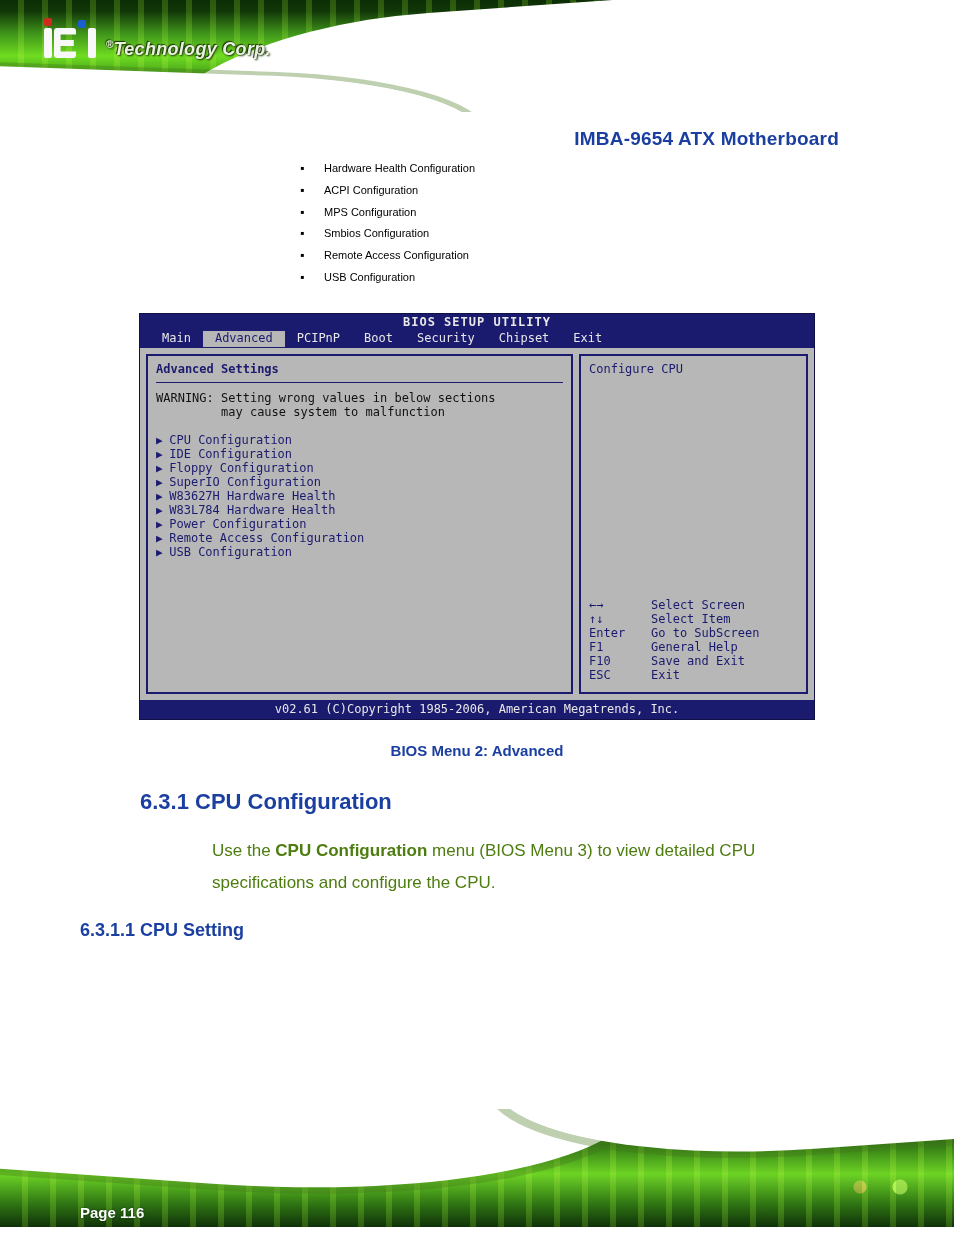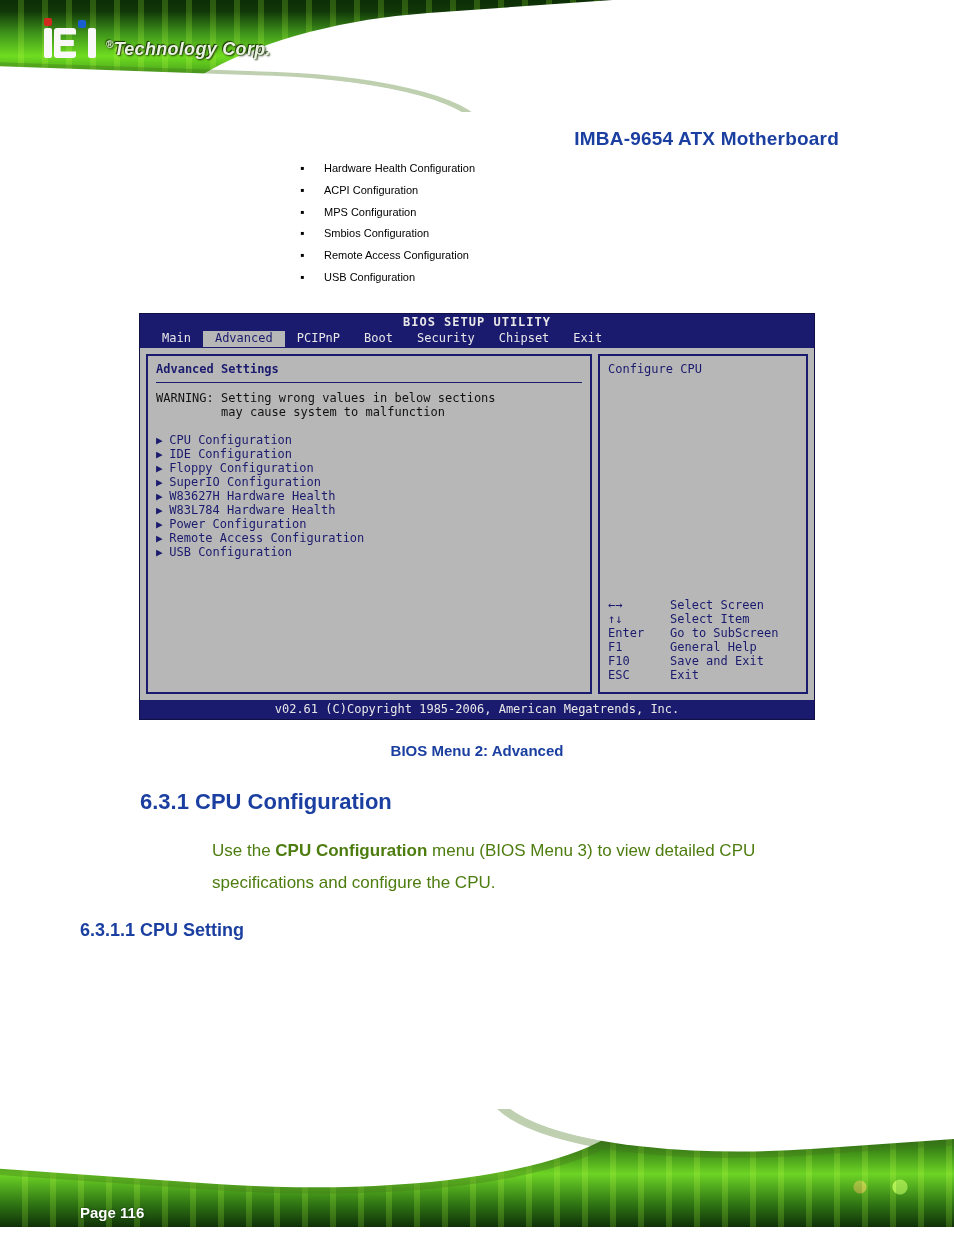--- a/index.html
+++ b/index.html
@@ -151,21 +151,21 @@
     gap: 6px;
     padding: 6px 6px 6px 6px;
     background: #b7b7b7;
   }
   .panel {
     border: 2px solid #1a1a6e;
     background: #b7b7b7;
     padding: 6px 8px 10px 8px;
   }
   .panel.left { flex: 1 1 auto; min-height: 340px; }
-  .panel.right { width: 210px; min-height: 340px; display:flex; flex-direction:column; }
+  .panel.right { width: 229px; min-height: 340px; display:flex; flex-direction:column; }
   .panel-title {
     color: #1a1a6e;
     font-weight: 700;
     padding-bottom: 4px;
   }
   .panel-divider {
     height: 1px;
     background: #1a1a6e;
     margin: 2px 0 8px 0;
   }

